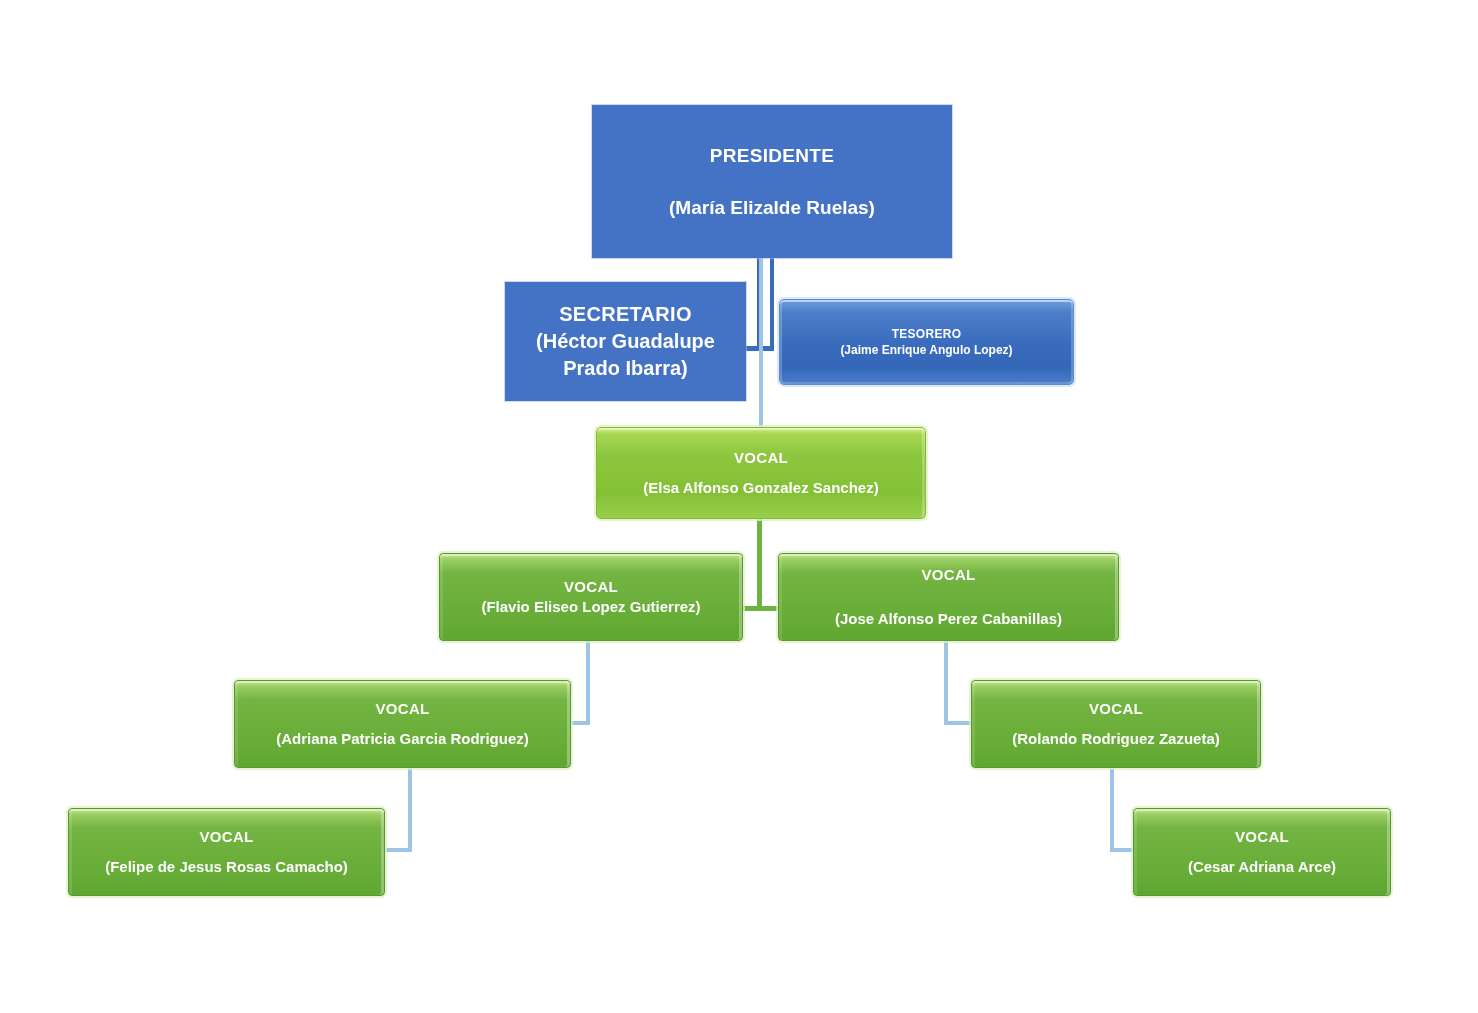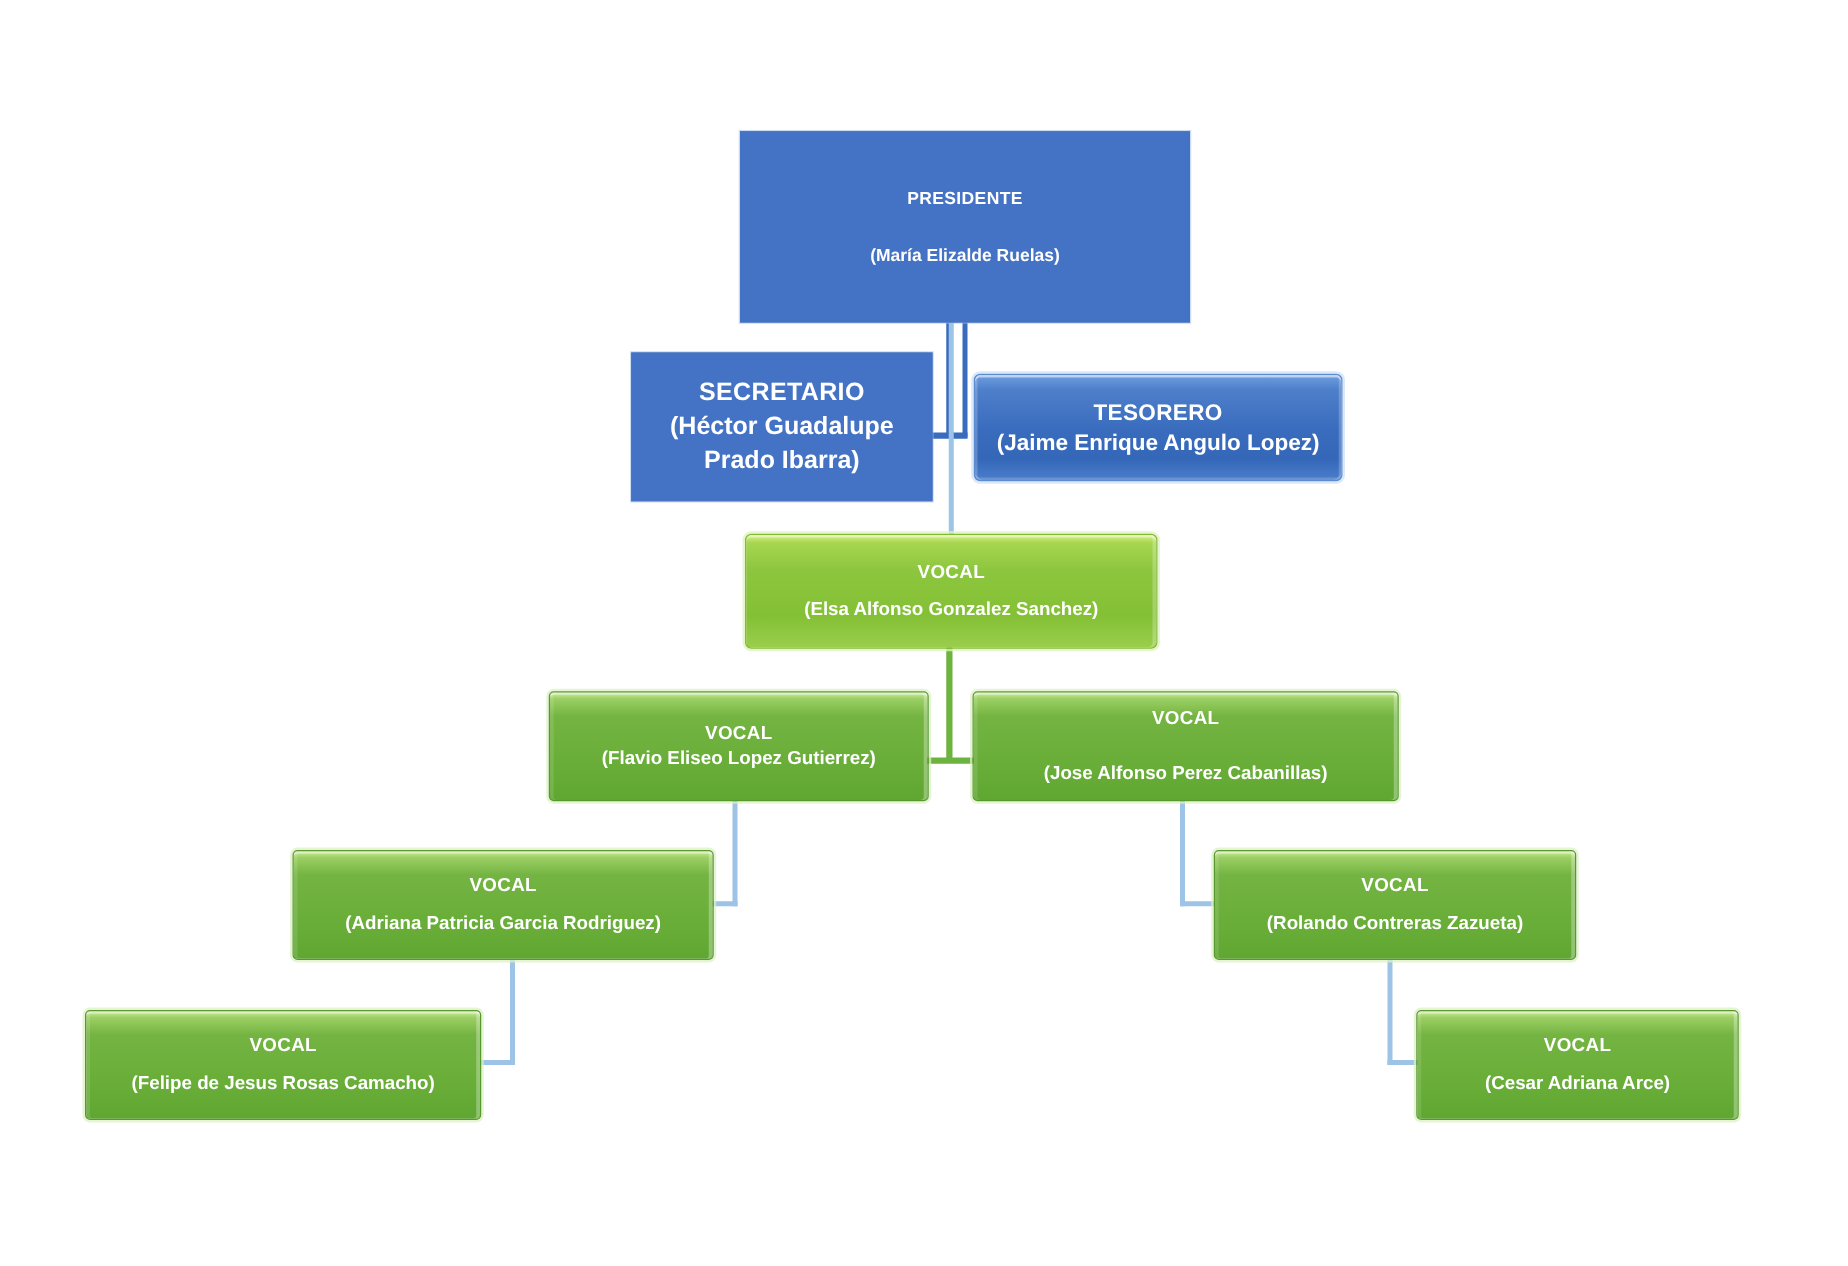--- a/index.html
+++ b/index.html
@@ -129,32 +129,32 @@
 
   <div class="conn v-lightblue" style="left:944px; top:640px; width:4px; height:85px;"></div>
   <div class="conn h-lightblue" style="left:944px; top:721px; width:28px; height:4px;"></div>
 
   <div class="conn v-lightblue" style="left:408px; top:768px; width:4px; height:84px;"></div>
   <div class="conn h-lightblue" style="left:385px; top:848px; width:27px; height:4px;"></div>
 
   <div class="conn v-lightblue" style="left:1110px; top:768px; width:4px; height:84px;"></div>
   <div class="conn h-lightblue" style="left:1110px; top:848px; width:28px; height:4px;"></div>
 
-  <div class="node flat-blue" style="left:592px; top:105px; width:360px; height:153px; font-size:14px;">
+  <div class="node flat-blue" style="left:592px; top:105px; width:360px; height:153px; font-size:19px;">
     <div class="role">PRESIDENTE</div>
     <div class="person" style="margin-top:27px;">(María Elizalde Ruelas)</div>
   </div>
 
   <div class="node flat-blue" style="left:505px; top:282px; width:241px; height:119px; font-size:20px;">
     <div class="role">SECRETARIO</div>
     <div class="person" style="">(Héctor Guadalupe</div>
     <div class="person">Prado Ibarra)</div>
   </div>
 
-  <div class="node gloss-blue" style="left:779px; top:299px; width:295px; height:86px; font-size:18px;">
+  <div class="node gloss-blue" style="left:779px; top:299px; width:295px; height:86px; font-size:12px;">
     <div class="role">TESORERO</div>
     <div class="person" style="margin-top:0;">(Jaime Enrique Angulo Lopez)</div>
   </div>
 
   <div class="node gloss-lime" style="left:596px; top:427px; width:330px; height:92px; font-size:15px;">
     <div class="role">VOCAL</div>
     <div class="person" style="margin-top:10px;">(Elsa Alfonso Gonzalez Sanchez)</div>
   </div>
 
   <div class="node gloss-green" style="left:439px; top:553px; width:304px; height:88px; font-size:15px;">
@@ -167,21 +167,21 @@
     <div class="person" style="margin-top:24px;text-align:center;">(Jose Alfonso Perez Cabanillas)</div>
   </div>
 
   <div class="node gloss-green" style="left:234px; top:680px; width:337px; height:88px; font-size:15px;">
     <div class="role">VOCAL</div>
     <div class="person" style="margin-top:10px;">(Adriana Patricia Garcia Rodriguez)</div>
   </div>
 
   <div class="node gloss-green" style="left:971px; top:680px; width:290px; height:88px; font-size:15px;">
     <div class="role">VOCAL</div>
-    <div class="person" style="margin-top:10px;">(Rolando Contreras Zazueta)</div>
+    <div class="person" style="margin-top:10px;">(Rolando Rodriguez Zazueta)</div>
   </div>
 
   <div class="node gloss-green" style="left:68px; top:808px; width:317px; height:88px; font-size:15px;">
     <div class="role">VOCAL</div>
     <div class="person" style="margin-top:10px;">(Felipe de Jesus Rosas Camacho)</div>
   </div>
 
   <div class="node gloss-green" style="left:1133px; top:808px; width:258px; height:88px; font-size:15px;">
     <div class="role">VOCAL</div>
     <div class="person" style="margin-top:10px;">(Cesar Adriana Arce)</div>

